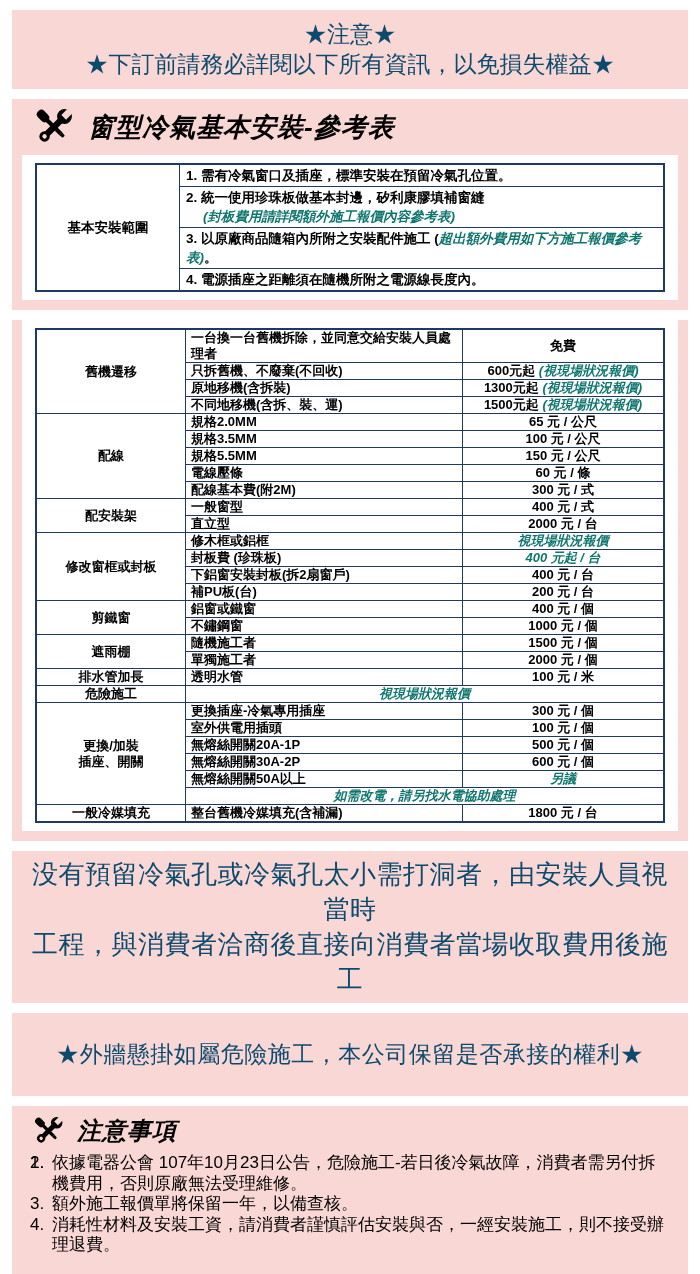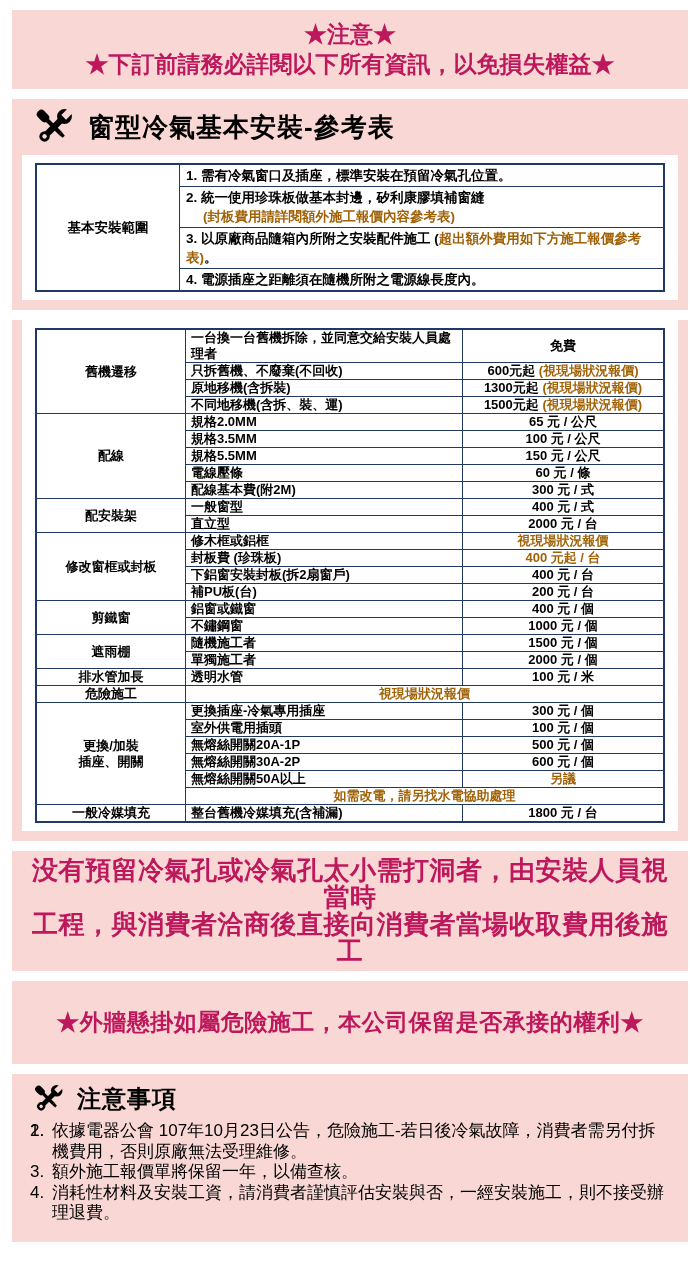--- a/index.html
+++ b/index.html
@@ -3,44 +3,44 @@
 <meta charset="utf-8">
 <style>
   html,body{margin:0;padding:0;}
   body{
     width:700px;
     background:#ffffff;
     font-family:"Liberation Sans", sans-serif;
     color:#000;
   }
   .block{margin:10px 12px 0;background:#f8d7d4;}
-  .banner{text-align:center;font-weight:bold;color:#be185d;}
+  .banner{text-align:center;font-weight:normal;color:#0c4a6e;}
   #top-banner{padding:9px 0 10px;font-size:23px;line-height:30px;}
 
   .panel{padding:0 10px 10px;}
   .sec-head{display:flex;align-items:center;gap:10px;padding:5px 2px 5px 8px;}
-  .sec-head h2{margin:0;font-size:26px;font-weight:bold;letter-spacing:1px;}
+  .sec-head h2{margin:0;font-size:26px;font-weight:bold;letter-spacing:1px;font-style:italic;}
   .ticon svg{display:block;}
 
   .tbox{background:#ffffff;padding:8px 13px;}
   table{width:100%;border-collapse:collapse;border:2px solid #1f3864;}
   td{border:1px solid #1f3864;font-weight:bold;color:#000;vertical-align:middle;}
 
   #basic-table td{font-size:13.5px;line-height:19px;padding:1px 6px;}
   #basic-table .cat{width:130px;text-align:center;}
   #basic-table .indent{padding-left:17px;}
 
   #extra-table td{font-size:13px;line-height:16px;padding:0 5px;}
   #extra-table .cat{width:138px;text-align:center;}
   #extra-table .price{width:190px;text-align:center;white-space:nowrap;}
   #extra-table .span-cell{text-align:center;}
 
-  .red{color:#a16207;}
-
-  #drill-banner{font-size:26px;line-height:27px;padding:6px 8px;letter-spacing:0.5px;}
+  .red{color:#0f766e;font-style:italic;}
+
+  #drill-banner{font-size:26px;line-height:35px;padding:6px 8px;letter-spacing:0.5px;}
   #wall-banner{font-size:23px;line-height:29px;padding:27px 0;letter-spacing:0.5px;}
 
   #notes-panel .sec-head{padding:7px 2px 2px 8px;}
   #notes-panel h2{font-size:24px;}
   .notes-list{margin:0;padding:2px 8px 8px 6px;list-style:none;font-size:17px;line-height:20.5px;}
   .notes-list li{position:relative;padding-left:24px;}
   .notes-list .num{position:absolute;left:2px;}
 </style>
 </head>
 <body>

